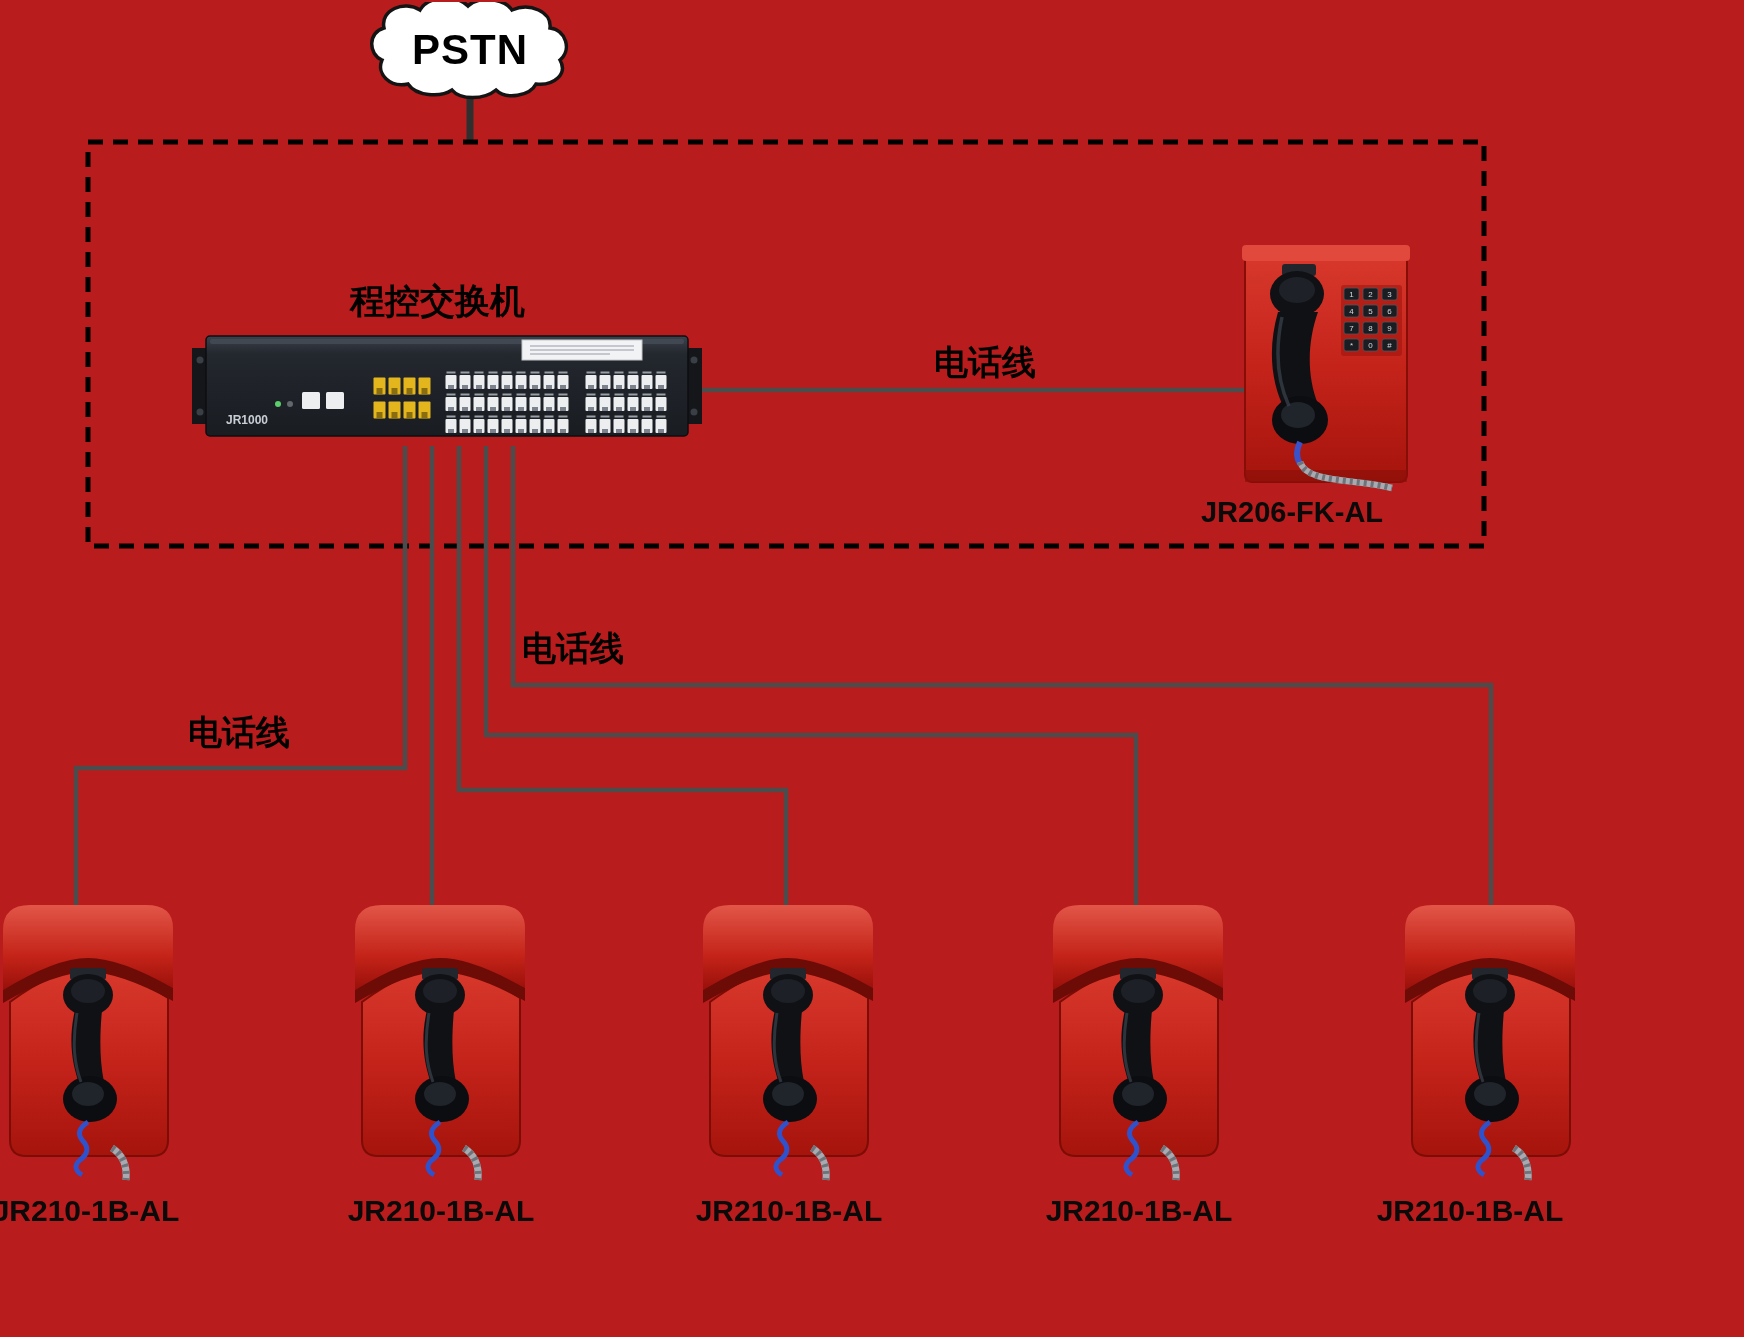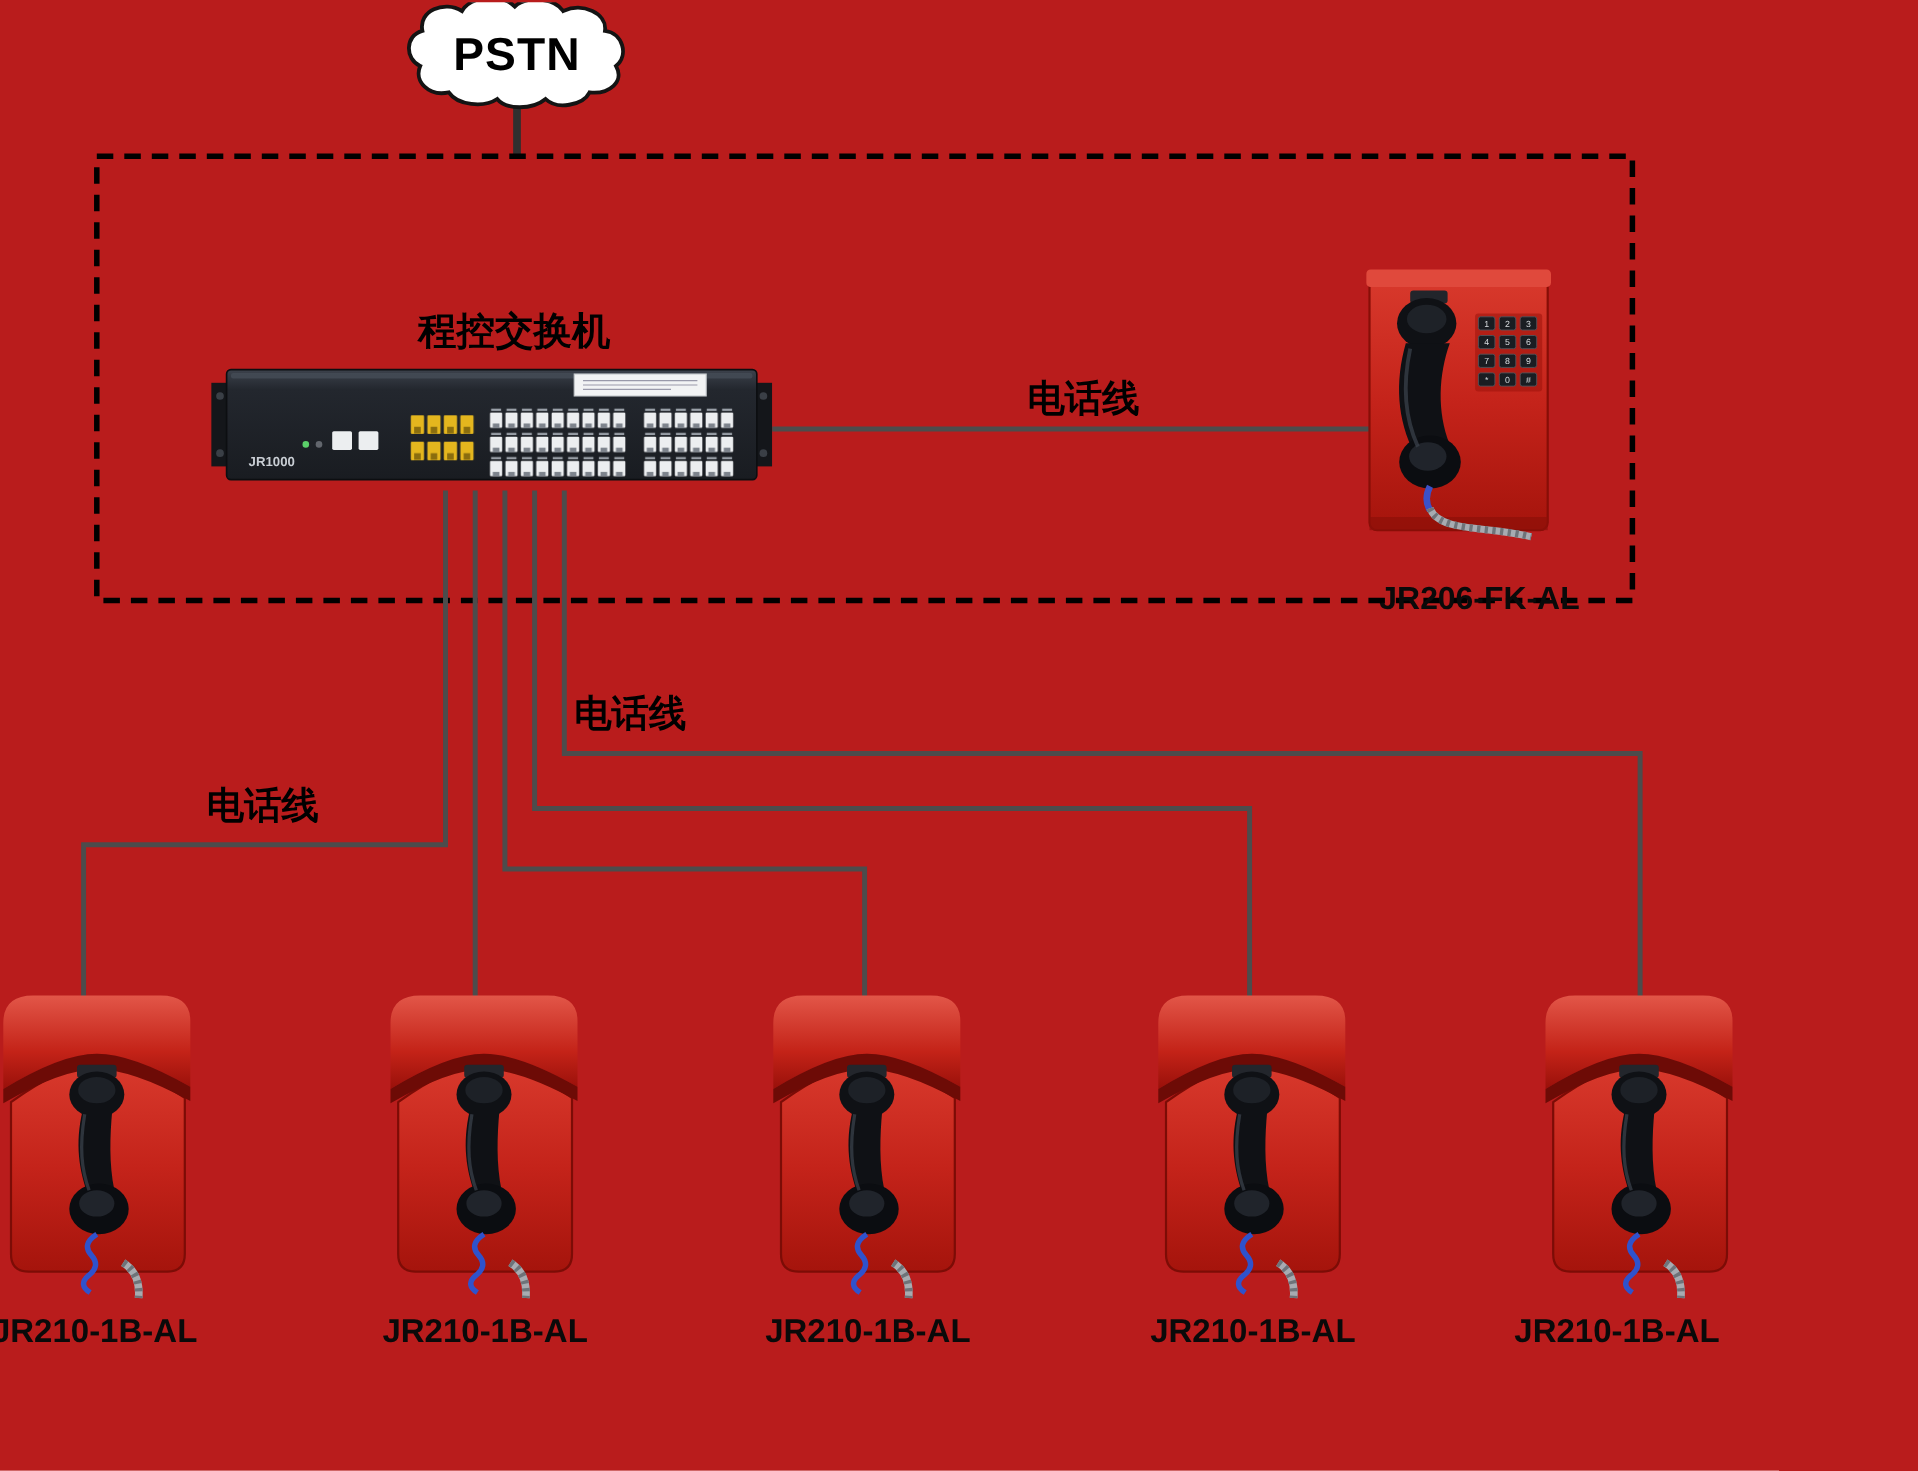--- a/index.html
+++ b/index.html
@@ -73,21 +73,21 @@
   </svg>
 
   <svg class="abs" style="left:368px; top:2px;" width="204" height="98" viewBox="0 0 204 98">
     <path d="M40,82 C22,86 8,72 14,58 C0,52 0,30 16,26 C12,8 36,-2 52,8 C60,-6 88,-8 100,4
              C110,-6 136,-4 144,8 C162,0 184,10 182,26 C198,28 204,48 192,58 C200,72 186,84 168,82
              C162,94 138,98 128,88 C116,98 92,98 84,88 C72,96 48,94 40,82 Z" fill="#ffffff" stroke="#141414" stroke-width="3.5"></path>
   </svg>
   <div class="abs pstn-text" style="left:378px; top:26px; width:184px;">PSTN</div>
 
 
-  <div class="abs lbl-cn" style="left:350px; top:278px; font-size:35px;margin-left:30px;">程控交换机</div>
+  <div class="abs lbl-cn" style="left:350px; top:278px; font-size:35px;">程控交换机</div>
 
   <svg class="abs" style="left:192px; top:326px;" width="510" height="120" viewBox="0 0 510 120">
     <rect x="0" y="22" width="16" height="76" fill="#14161a"></rect>
     <circle cx="8" cy="34" r="3.5" fill="#3a3f46"></circle>
     <circle cx="8" cy="86" r="3.5" fill="#3a3f46"></circle>
     <rect x="494" y="22" width="16" height="76" fill="#14161a"></rect>
     <circle cx="502" cy="34" r="3.5" fill="#3a3f46"></circle>
     <circle cx="502" cy="86" r="3.5" fill="#3a3f46"></circle>
     <rect x="14" y="10" width="482" height="100" rx="4" fill="url(#g-swbody)" stroke="#0c0e11" stroke-width="1.5"></rect>
     <rect x="18" y="13" width="474" height="5" rx="2" fill="#454c56" opacity="0.8"></rect>
@@ -144,21 +144,21 @@
       <ellipse cx="55" cy="48" rx="18" ry="13" fill="#1e2228"></ellipse>
       <path d="M36,70 C26,105 28,140 44,170 L76,162 C64,132 66,98 76,70 Z" fill="#0f1115"></path>
       <ellipse cx="58" cy="178" rx="28" ry="24" fill="#0b0d11"></ellipse>
       <ellipse cx="56" cy="173" rx="17" ry="13" fill="#20242b"></ellipse>
       <path d="M40,75 C33,108 35,138 47,164" stroke="#3c434d" stroke-width="3.5" fill="none" opacity="0.7"></path>
     </g>
     <path d="M58,200 q-6,12 0,22" stroke="#3a51c8" stroke-width="6" fill="none"></path>
     <path d="M58,220 C66,242 110,236 150,246" stroke="#a7abb1" stroke-width="6.5" fill="none"></path>
     <path d="M58,220 C66,242 110,236 150,246" stroke="#6e7379" stroke-width="6.5" fill="none" stroke-dasharray="3 4"></path>
   </svg>
-  <div class="abs lbl-model" style="left:1245px; top:496px; width:200px;margin-top:33px;">JR206-FK-AL</div>
+  <div class="abs lbl-model" style="left:1192px; top:496px; width:200px;">JR206-FK-AL</div>
 
   <div class="abs lbl-cn" style="left:522px; top:626px; font-size:34px;">电话线</div>
   <div class="abs lbl-cn" style="left:188px; top:710px; font-size:34px;">电话线</div>
 
   <svg class="abs" style="left:0px; top:898px;" width="178" height="285" viewBox="0 0 178 285">
       <use href="#sym-jr210"></use>
     </svg>
   <svg class="abs" style="left:352px; top:898px;" width="178" height="285" viewBox="0 0 178 285">
       <use href="#sym-jr210"></use>
     </svg>

